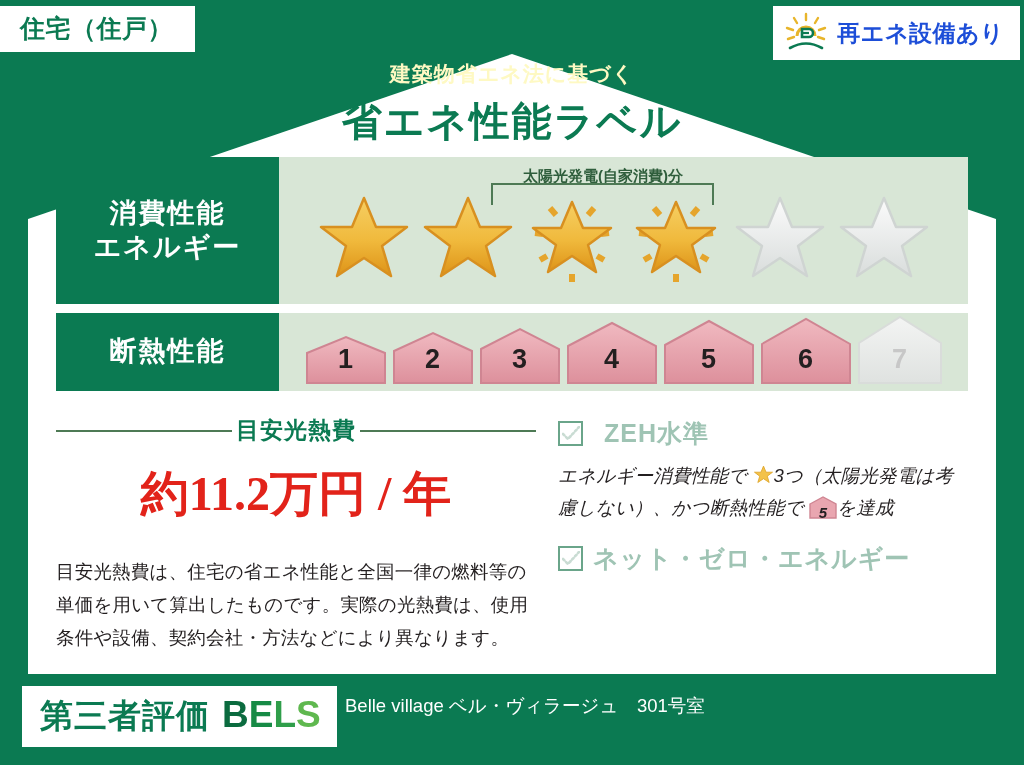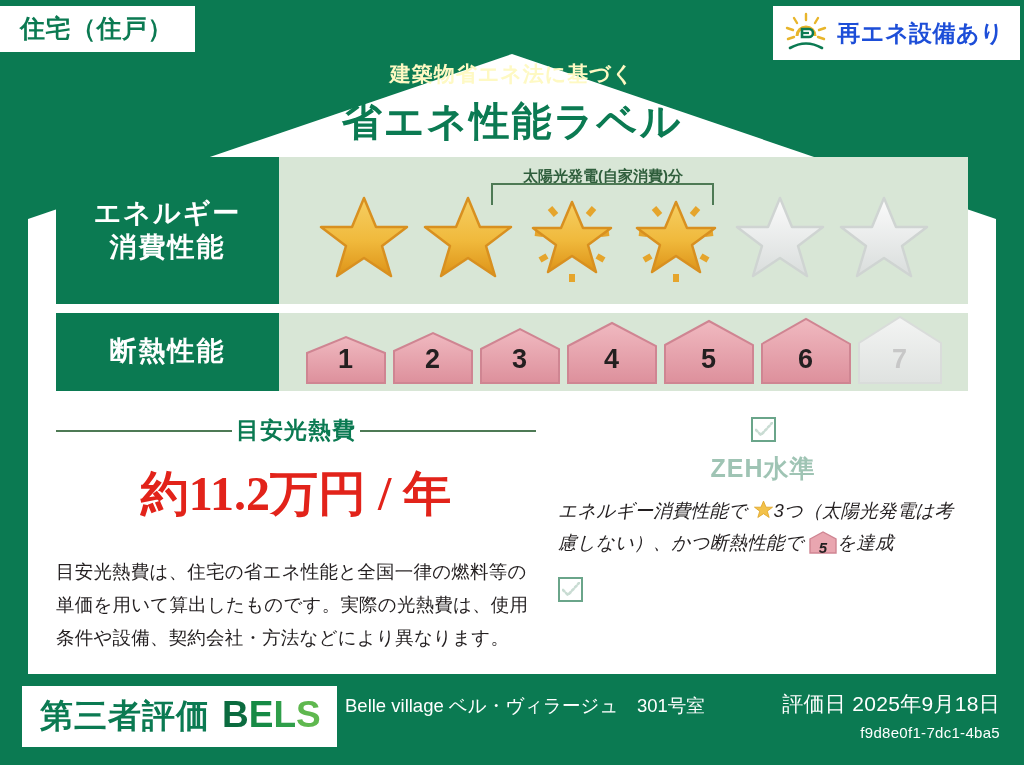--- a/index.html
+++ b/index.html
@@ -114,21 +114,21 @@
   .cost-value {
     text-align: center; color: #e2231a;
     font-size: 48px; font-weight: bold; letter-spacing: 0px;
     margin-top: 16px; font-family: Liberation Serif, serif;
   }
   .cost-note {
     margin-top: 30px; color: #231f20;
     font-size: 18.5px; line-height: 1.78; letter-spacing: .2px;
   }
 
-  .zeh-head { display: flex; align-items: center; gap: 10px; flex-direction: column; }
+  .zeh-head { display: flex; align-items: center; gap: 21px; }
   .chk {
     width: 25px; height: 25px; border: 2px solid #6aa58a;
     background: #fff; flex: none; position: relative;
   }
   .chk svg { position:absolute; left:2px; top:3px; width:18px; height:15px; }
   .zeh-title { color: #9fc4b4; font-size: 25px; font-weight: bold; letter-spacing: 1px; }
   .zeh-desc {
     margin-top: 10px; color: #231f20;
     font-size: 18.5px; line-height: 1.72; letter-spacing: .2px; font-style: italic;
   }
@@ -200,22 +200,22 @@
 
   <div class="title-wrap">
     <div class="title-sub">建築物省エネ法に基づく</div>
     <div class="title-main">省エネ性能ラベル</div>
   </div>
 
   <div class="rows">
 
     <div class="perf-row">
       <div class="row-label">
+        <span>消費性能</span>
         <span>エネルギー</span>
-        <span>消費性能</span>
       </div>
       <div class="row-body">
         <div class="solar-caption">太陽光発電(自家消費)分</div>
         <div class="solar-bracket"></div>
         <div class="stars">
 
           <div class="star-cell">
             <svg viewBox="0 0 100 100">
               <defs>
                   <linearGradient id="gf1" x1="0" y1="0" x2="0" y2="1">
@@ -391,29 +391,26 @@
           </svg>
           <span class="n">5</span>
         </span><span>を達成</span>
       </div>
       <div class="nze-head">
         <span class="chk">
           <svg viewBox="0 0 18 15">
             <path d="M1 8 L6 13 L17 1" fill="none" stroke="#c9dcd3" stroke-width="2.6" stroke-dasharray="2 2.4" stroke-linecap="round"></path>
           </svg>
         </span>
+        <span class="nze-title">ネット・ゼロ・エネルギー</span>
       </div>
     </div>
   </div>
 
   <div class="footer">
     <div class="bels-box">
       <span class="bels-jp">第三者評価</span>
       <span class="bels-en"><span class="b1">B</span><span class="b2">E</span><span class="b3">L</span><span class="b4">S</span></span>
     </div>
     <div class="bldg-name">Belle village ベル・ヴィラージュ　301号室</div>
-    <div class="eval-block">
-      <div class="eval-date">評価日 2025年9月18日</div>
-      <div class="eval-id">f9d8e0f1-7dc1-4ba5</div>
-    </div>
   </div>
 
 </div>
 
 </body></html>

